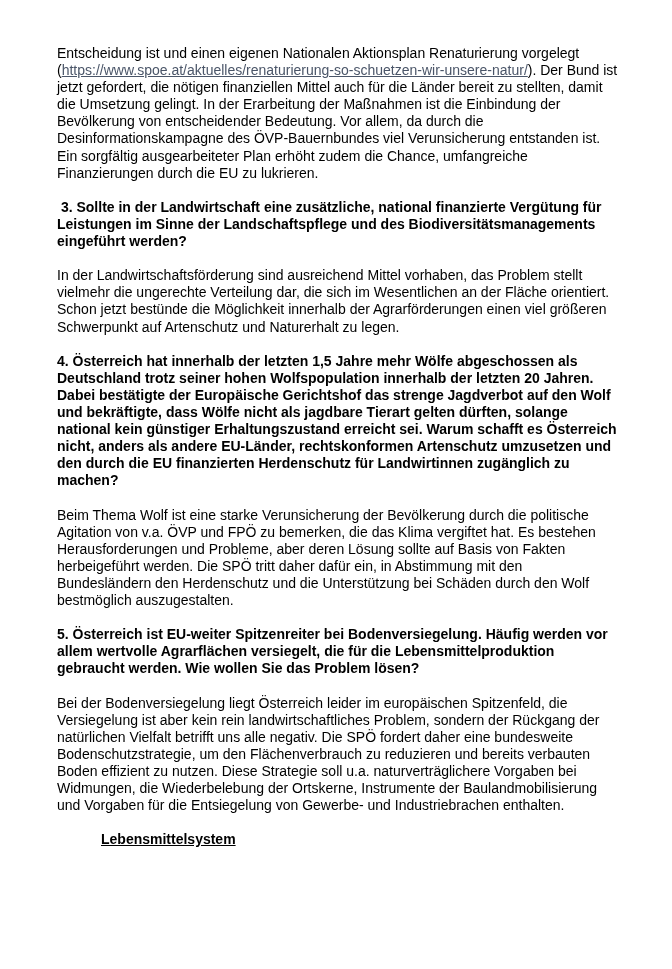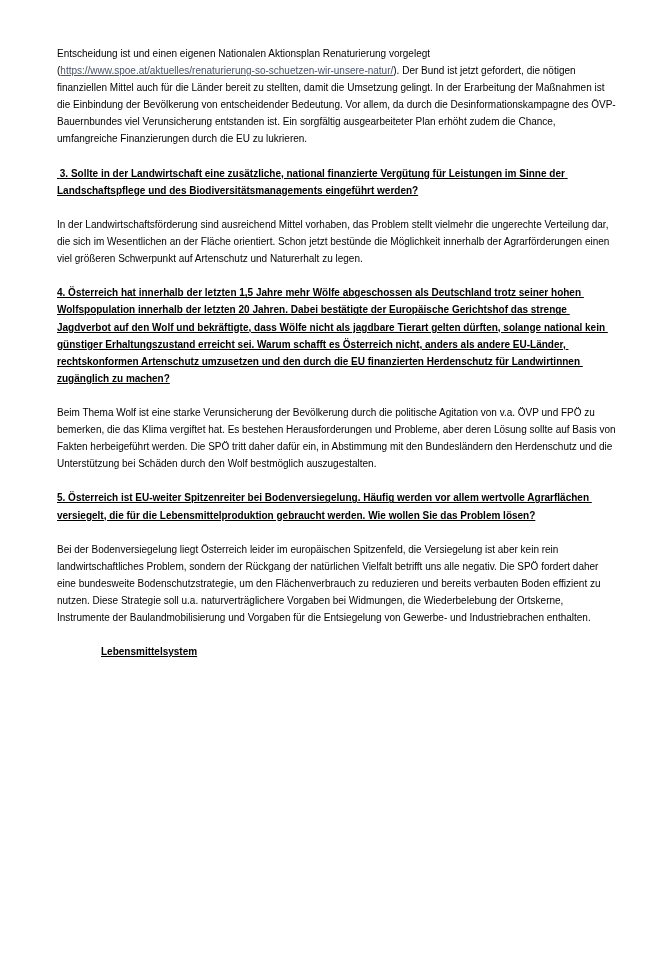--- a/index.html
+++ b/index.html
@@ -15,28 +15,28 @@
     width: 672px;
     height: 969px;
     background: #ffffff;
     overflow: hidden;
   }
   .content {
     position: absolute;
     left: 57px;
     top: 45px;
     width: 561px;
-    font-size: 10px;
+    font-size: 14px;
     line-height: 17.1px;
     color: #000000;
     white-space: pre-wrap;
   }
   .block { margin: 0 0 17.1px 0; padding: 0; }
   .paragraph { font-weight: normal; }
-  .heading { font-weight: bold; text-decoration: underline; }
+  .heading { font-weight: bold; }
   .heading-underline { font-weight: bold; text-decoration: underline; margin-left: 44px; }
   .link {
     color: #4a5568;
     text-decoration: underline;
     cursor: pointer;
   }
 </style>
 </head>
 <body>
 

